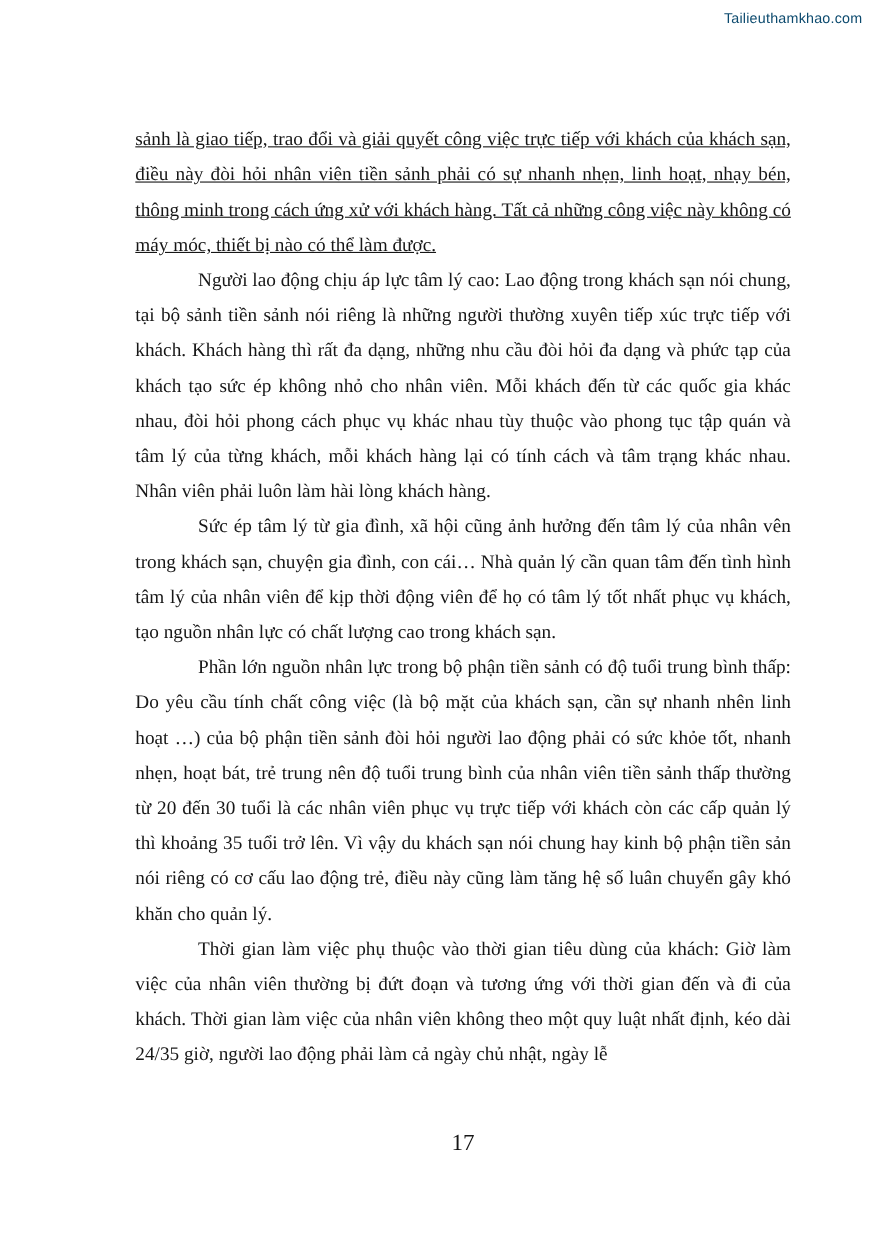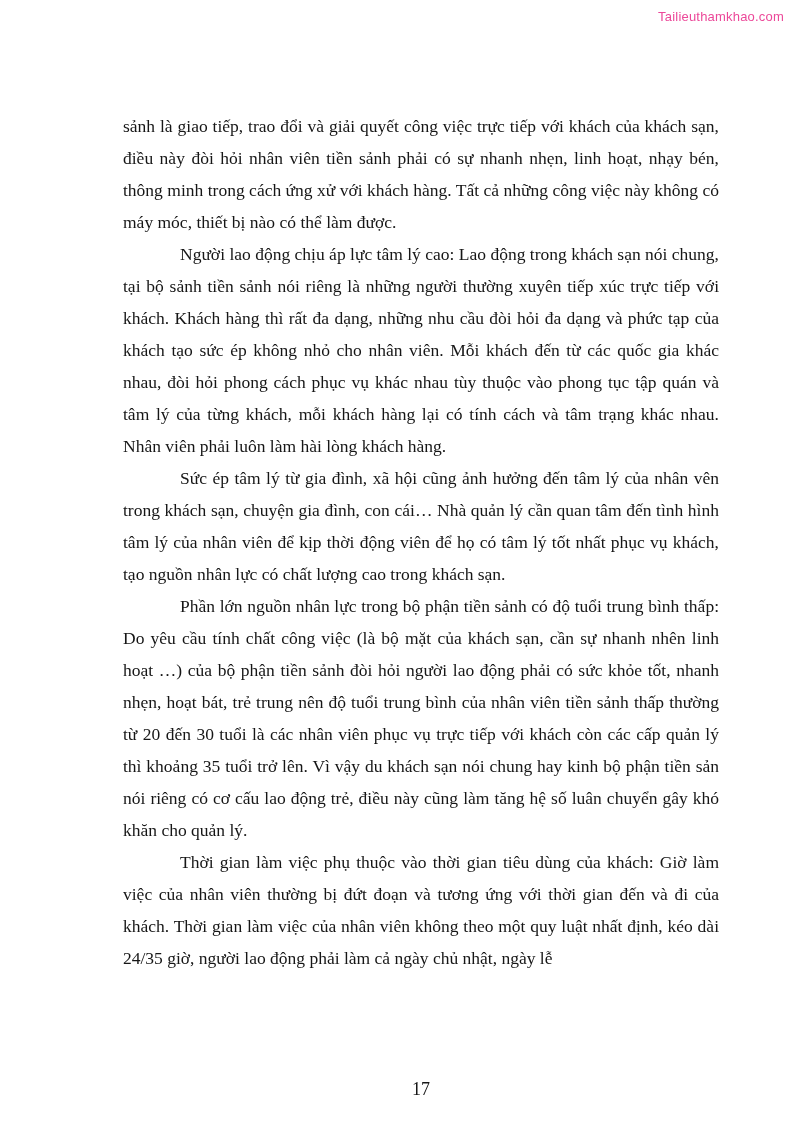--- a/index.html
+++ b/index.html
@@ -14,49 +14,50 @@
     overflow: hidden;
     font-family: "Liberation Serif", "DejaVu Serif", serif;
     color: #161616;
   }
   .watermark {
     position: absolute;
     top: 9px;
     right: 10px;
     font-family: "Liberation Sans", "DejaVu Sans", sans-serif;
     font-size: 13px;
-    color: #ec4899;
+    color: #0c4a6e;
     letter-spacing: 0.2px;
   }
   .content {
     position: absolute;
     left: 123px;
     top: 110px;
     width: 596px;
     font-size: 17.5px;
     line-height: 32px;
     text-align: justify;
   }
   .content p {
     margin: 0;
     padding: 0;
     text-indent: 57px;
   }
   .content p.no-indent {
     text-indent: 0;
+    text-decoration: underline;
   }
   .italic {
   }
   .page-number {
     position: absolute;
-    top: 1079px;
+    top: 1026px;
     left: 123px;
     width: 596px;
     text-align: center;
-    font-size: 18px;
+    font-size: 21px;
     color: #161616;
   }
 </style>
 </head>
 <body>
 
 <div class="watermark">Tailieuthamkhao.com</div>
 
 <div class="content">
 

